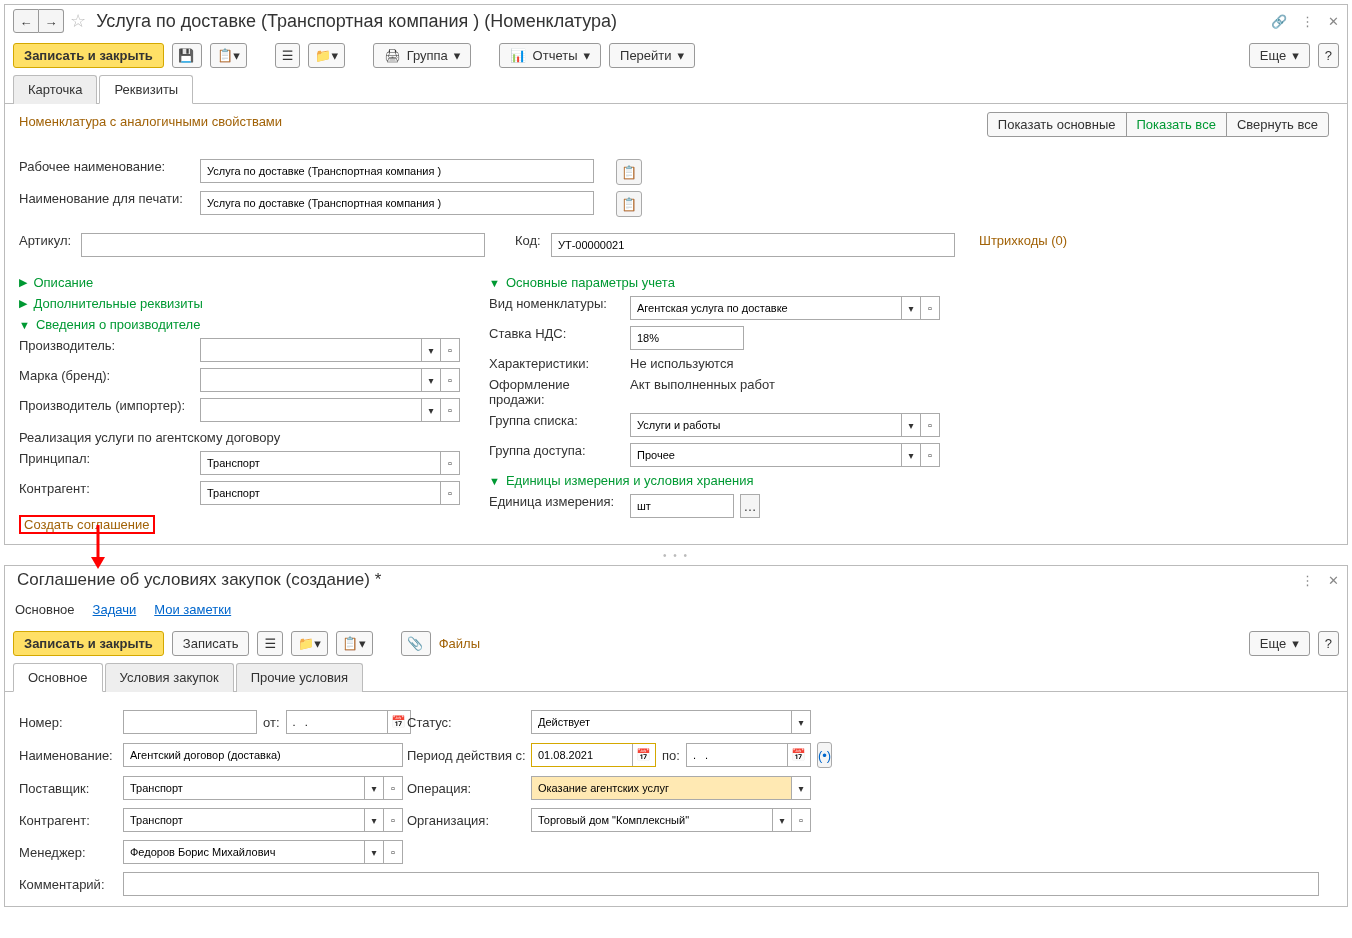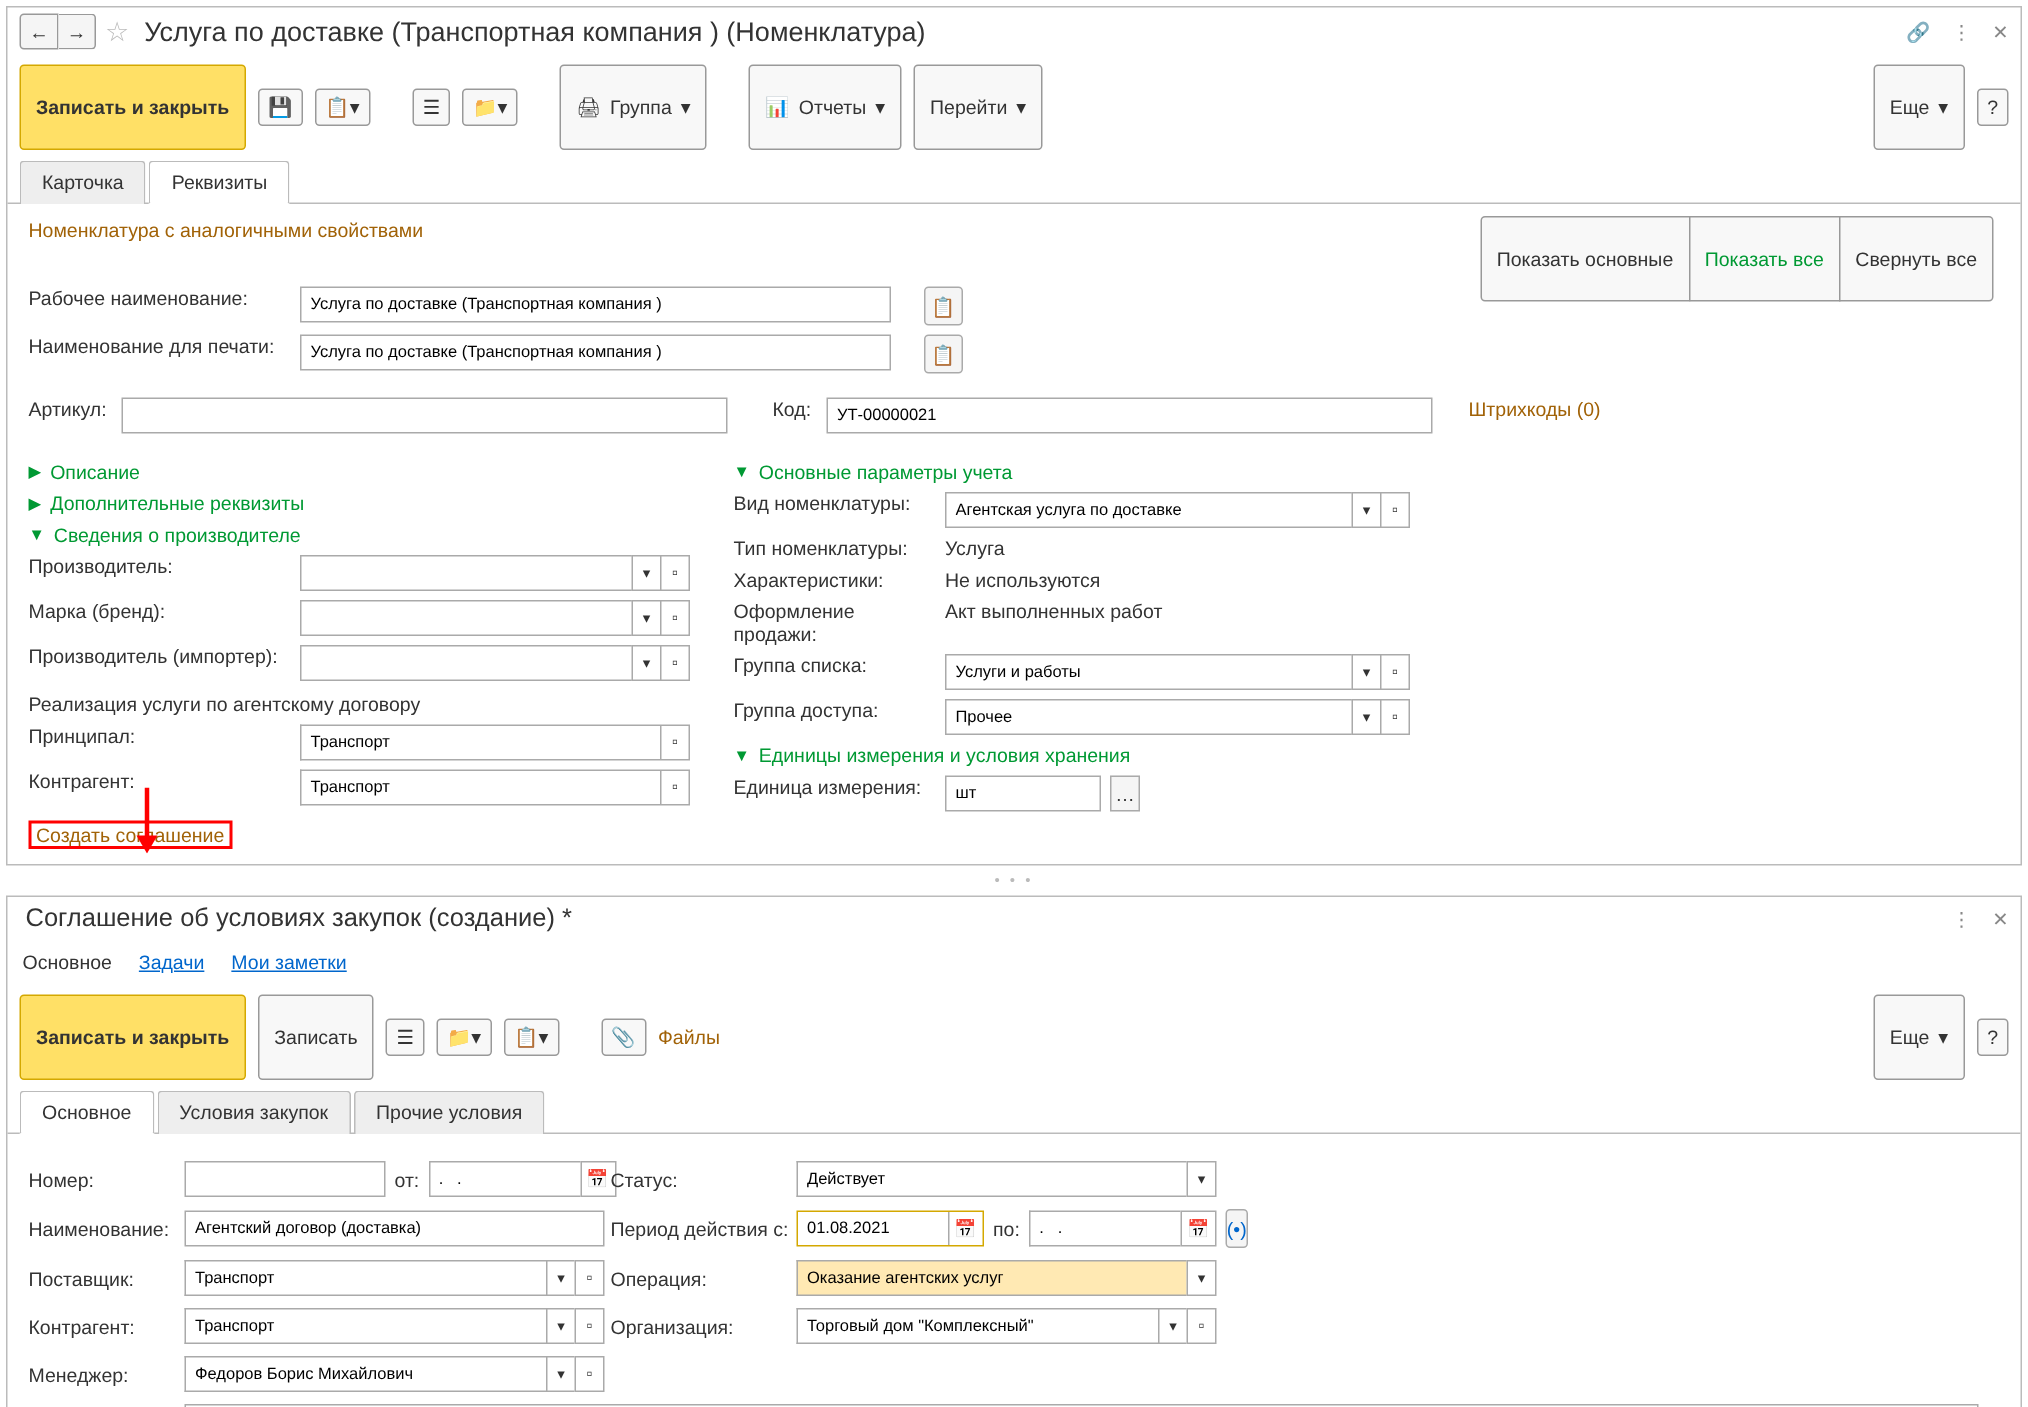--- a/index.html
+++ b/index.html
@@ -8,21 +8,21 @@
 .titlebar{display:flex;align-items:center;padding:4px 8px;gap:6px}
 .nav-btn{width:24px;height:22px;border:1px solid #999;background:#f5f5f5;display:flex;align-items:center;justify-content:center;cursor:pointer}
 .nav-group{display:flex}
 .nav-group .nav-btn:first-child{border-radius:3px 0 0 3px}
 .nav-group .nav-btn:last-child{border-radius:0 3px 3px 0;border-left:none}
 .star{color:#bbb;font-size:18px}
 .title{font-size:18px;margin-left:4px}
 .title-icons{margin-left:auto;display:flex;gap:14px;align-items:center;color:#888}
 .title-icons span{cursor:pointer}
 .toolbar{display:flex;align-items:center;padding:6px 8px;gap:8px}
-.btn{border:1px solid #999;background:#f8f8f8;border-radius:3px;padding:20px 10px;display:flex;align-items:center;gap:6px;cursor:pointer;font-size:13px}
+.btn{border:1px solid #999;background:#f8f8f8;border-radius:3px;padding:4px 10px;display:flex;align-items:center;gap:6px;cursor:pointer;font-size:13px}
 .btn.yellow{background:#ffe066;border-color:#d4a800;font-weight:bold}
 .btn.icon-only{padding:4px 6px}
 .btn.right{margin-left:auto}
 .tabs{display:flex;border-bottom:1px solid #bbb;padding:0 8px}
 .tab{padding:6px 14px;border:1px solid #bbb;border-bottom:none;background:#eee;cursor:pointer;border-radius:3px 3px 0 0;margin-right:2px;position:relative;top:1px}
 .tab.active{background:#fff;border-bottom:1px solid #fff}
 .body{padding:10px 14px;position:relative}
 .link{color:#a16207;cursor:pointer}
 .right-group{position:absolute;right:18px;top:8px;display:flex;gap:0}
 .right-group .btn{border-radius:0;margin-left:-1px}
@@ -197,22 +197,22 @@
             </div>
         <div class="row">
               <div class="lbl-s">Вид номенклатуры:</div>
               <div class="lookup" style="width:310px">
                 <input class="input" value="Агентская услуга по доставке" style="">
                 <div class="dd">▾</div>
                 <div class="open">▫</div>
               </div>
             </div>
         <div class="row">
-              <div class="lbl-s">Тип номенклатуры:</div>
-              <span>Услуга</span>
+              <div class="lbl-s">Ставка НДС:</div>
+              <input class="input" style="width: 100px;" value="18%">
             </div>
         <div class="row">
               <div class="lbl-s">Характеристики:</div>
               <span>Не используются</span>
             </div>
         <div class="row">
               <div class="lbl-s">Оформление продажи:</div>
               <span>Акт выполненных работ</span>
             </div>
         <div class="row">

